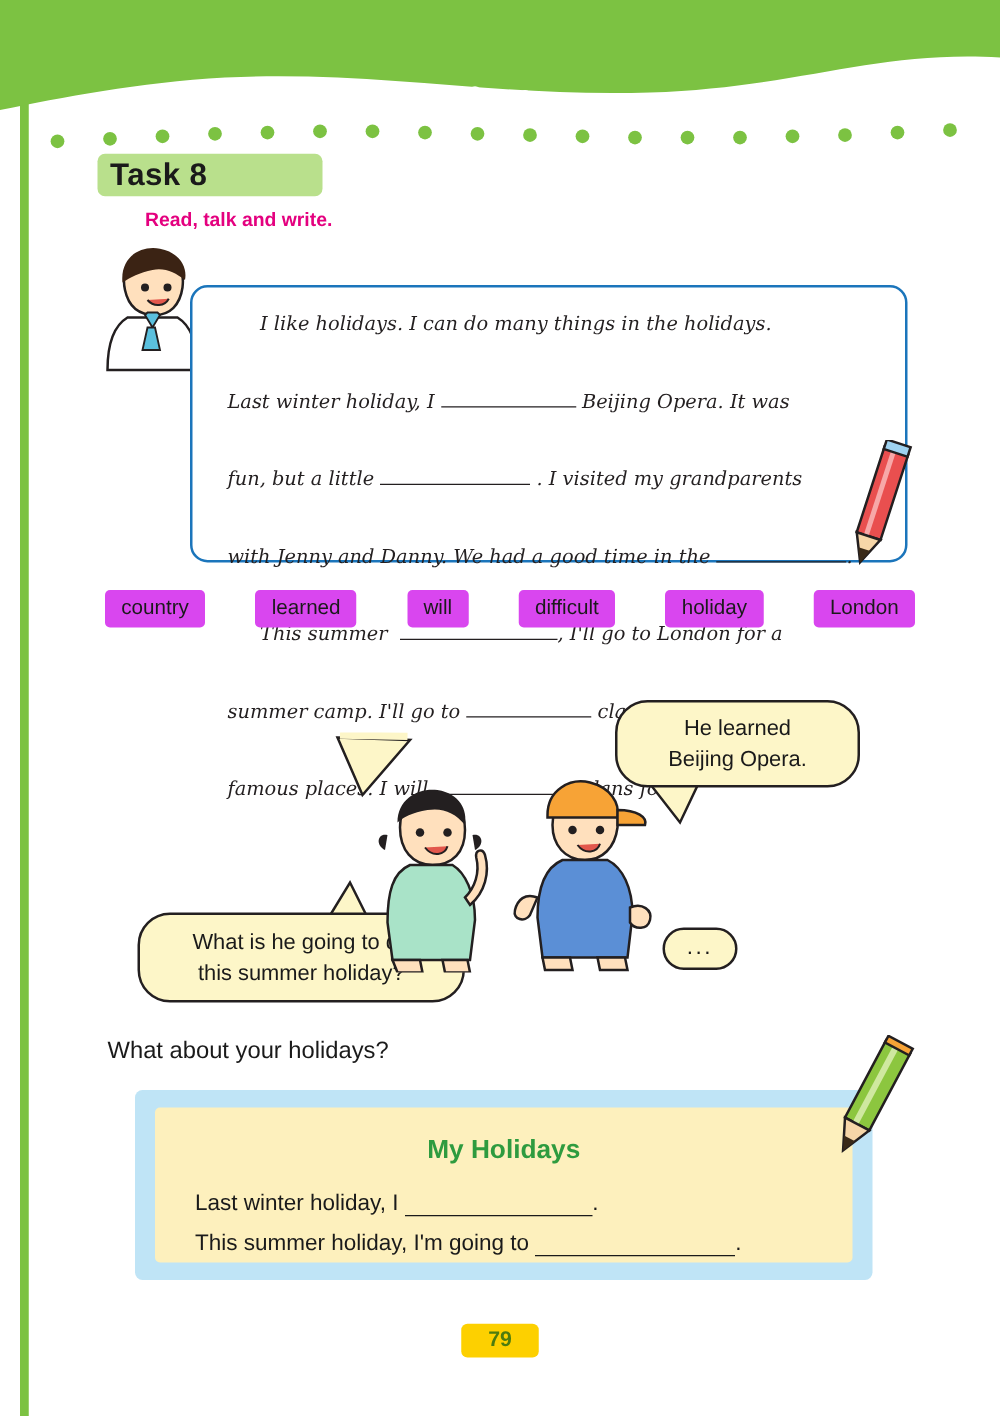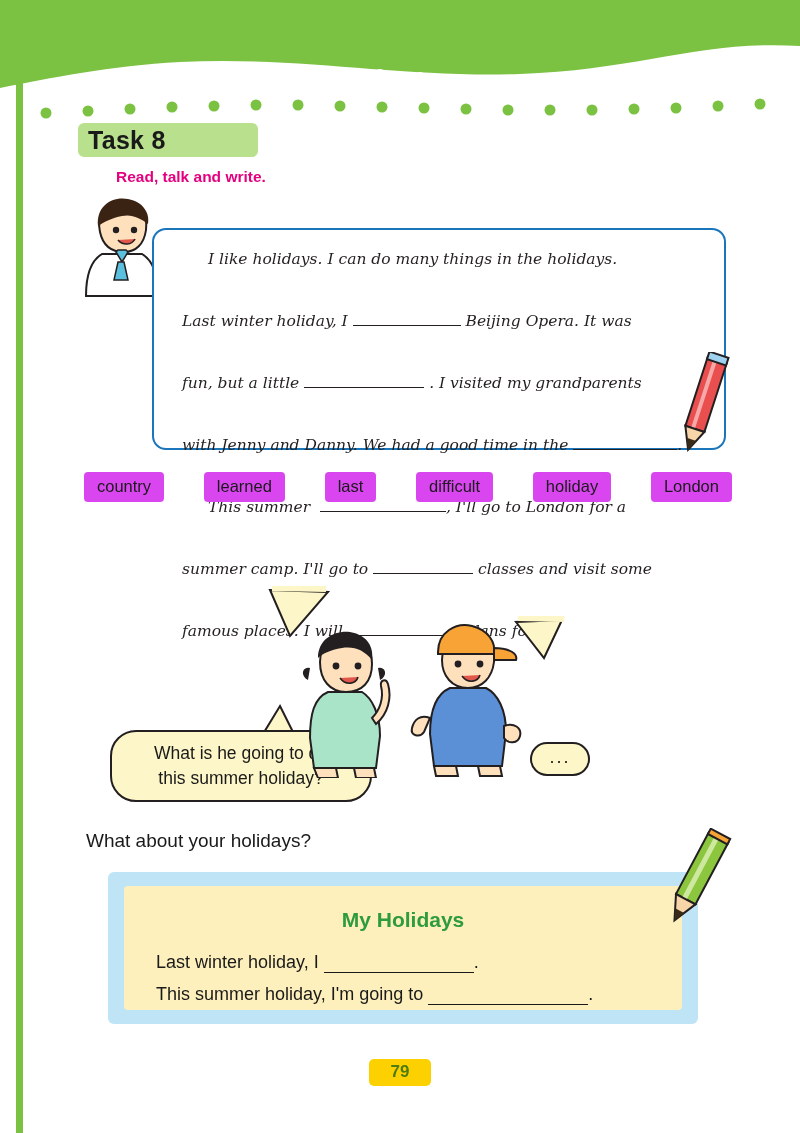--- a/index.html
+++ b/index.html
@@ -273,39 +273,43 @@
       <rect x="26" y="6" width="4" height="72" fill="#f7a8a8"></rect>
       <path d="M20,78 L30,100 L40,78 Z" fill="#f6d6a8" stroke="#231f20" stroke-width="2"></path>
       <path d="M25,89 L30,100 L35,89 Z" fill="#3a2a18"></path>
       <rect x="20" y="0" width="20" height="8" fill="#9fd2f0" stroke="#231f20" stroke-width="2"></rect>
     </g>
   </svg>
 
   <div class="wordbank">
     <div class="word-chip">country</div>
     <div class="word-chip">learned</div>
-    <div class="word-chip">last</div>
+    <div class="word-chip">will</div>
     <div class="word-chip">difficult</div>
     <div class="word-chip">holiday</div>
     <div class="word-chip">London</div>
   </div>
 
   <svg class="char" style="left:250px; top:586px; width:110px; height:56px;" viewBox="0 0 110 56">
     <path d="M20,4 L78,6 L40,50 Z" fill="#fdf6c8" stroke="#231f20" stroke-width="2"></path>
     <path d="M22,2 L76,3" stroke="#fdf6c8" stroke-width="6"></path>
   </svg>
   <svg class="char" style="left:492px; top:616px; width:90px; height:48px;" viewBox="0 0 90 48">
     <path d="M70,4 L24,6 L52,42 Z" fill="#fdf6c8" stroke="#231f20" stroke-width="2"></path>
     <path d="M26,2 L72,3" stroke="#fdf6c8" stroke-width="6"></path>
   </svg>
   <svg class="char" style="left:240px; top:700px; width:110px; height:58px;" viewBox="0 0 110 58">
     <path d="M40,6 L62,50 L12,52 Z" fill="#fdf6c8" stroke="#231f20" stroke-width="2"></path>
     <path d="M14,50 L64,52" stroke="#fdf6c8" stroke-width="6"></path>
   </svg>
 
+  <div class="bubble" id="bubble-a1">
+    <span style="white-space: pre-line;">He learned
+Beijing Opera.</span>
+  </div>
   <div class="bubble" id="bubble-q2">
     <span style="white-space: pre-line;">What is he going to do
 this summer holiday?</span>
   </div>
   <div class="bubble" id="bubble-dots">
     <span>...</span>
   </div>
 
   <svg class="char" style="left:292px; top:628px; width:108px; height:150px;" viewBox="0 0 108 150">
     <path d="M18,40 C10,38 8,48 16,52" fill="#231f20"></path>

